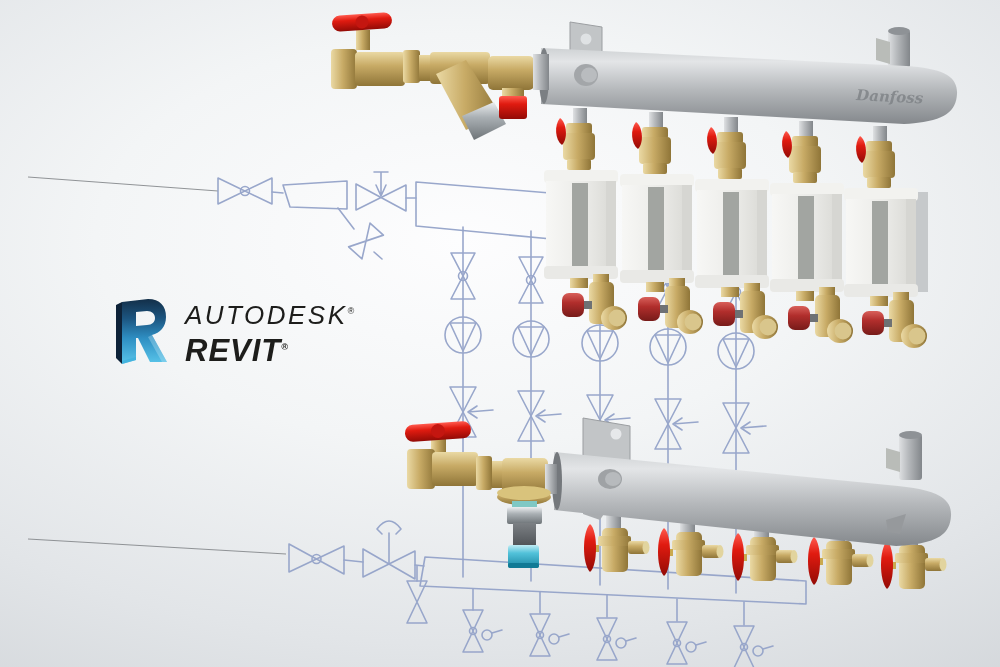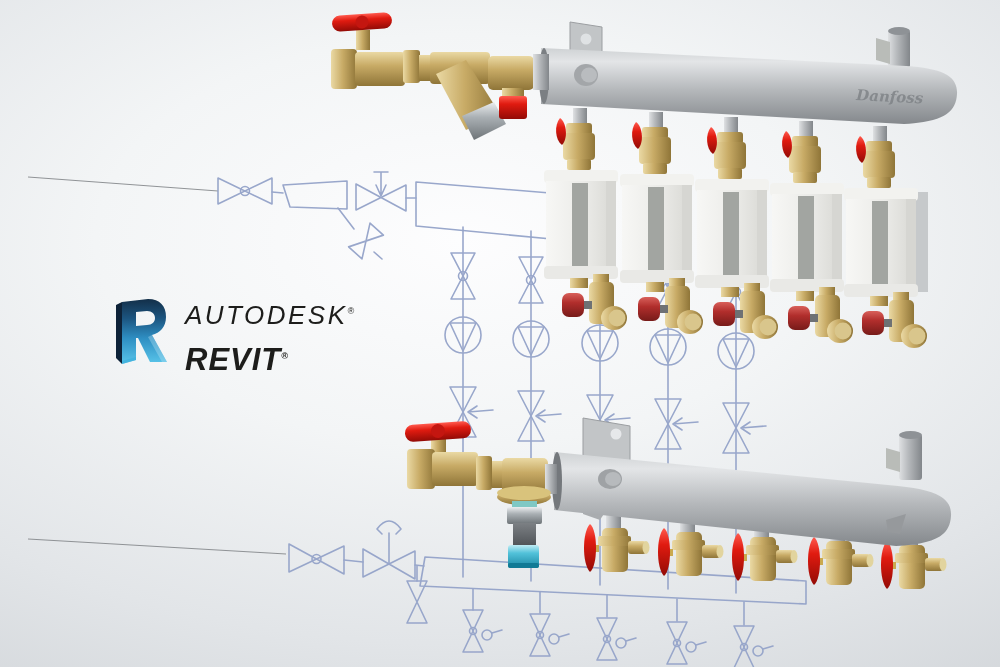--- a/index.html
+++ b/index.html
@@ -6,21 +6,21 @@
   body{width:1000px;height:667px;overflow:hidden;font-family:"Liberation Sans",sans-serif;}
   .stage{position:relative;width:1000px;height:667px;
     background:radial-gradient(ellipse 130% 110% at 46% 36%, #fdfdfe 0%, #f3f5f6 28%, #e2e5e8 55%, #cdd1d5 82%, #c3c7cb 100%);}
   .stage svg.scene{position:absolute;left:0;top:0;}
   .sch{stroke:#94a3c9;fill:none;stroke-width:1.6;stroke-linejoin:round;stroke-linecap:round;opacity:.95;}
   .leader{stroke:#85888b;stroke-width:.9;fill:none;}
   .danfoss{font:italic 700 15px "DejaVu Serif",serif;fill:#7d8185;opacity:.8;}
   .logo{position:absolute;left:112px;top:296px;display:flex;align-items:flex-start;gap:15px;}
   .logo .words{display:flex;flex-direction:column;line-height:1;padding-top:6px;font-style:italic;}
   .brand{font-size:26px;font-weight:400;letter-spacing:2.5px;color:#1d1d1b;}
-  .product{font-size:31px;font-weight:700;letter-spacing:1px;color:#1d1d1b;margin-top:16px;}
+  .product{font-size:31px;font-weight:700;letter-spacing:1px;color:#1d1d1b;margin-top:7px;}
   .reg{font-size:9px;vertical-align:super;letter-spacing:0;}
 </style>
 </head>
 <body>
 
 <div class="stage">
 <svg class="scene" width="1000" height="667" viewBox="0 0 1000 667">
   <defs>
     <linearGradient id="gradPipe" x1="0" y1="0" x2="1" y2="0">
       <stop offset="0" stop-color="#dfe1e3"></stop>

